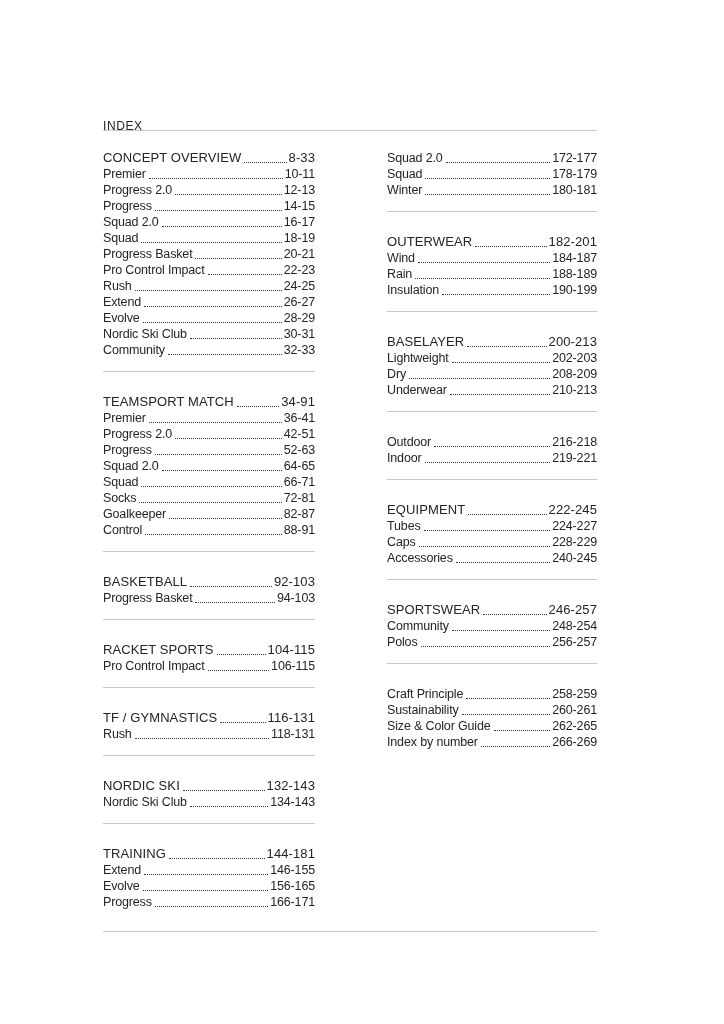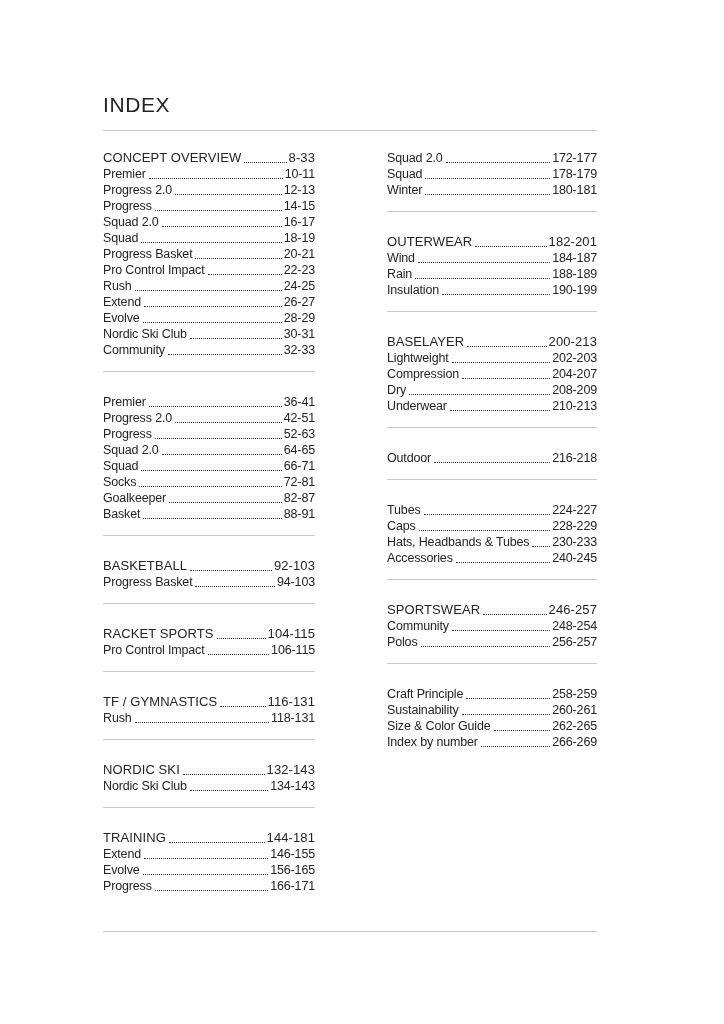--- a/index.html
+++ b/index.html
@@ -11,23 +11,23 @@
   html,body{margin:0;padding:0;background:#fff;}
   .page{
     position:relative;
     width:724px;height:1024px;
     background:var(--bg);
     font-family:"Liberation Sans","DejaVu Sans",sans-serif;
     color:var(--text);
     overflow:hidden;
   }
   .title{
-    position:absolute;left:103px;top:97px;
+    position:absolute;left:103px;top:118px;
     margin:0;
-    font-size:21px;line-height:16px;font-weight:400;
+    font-size:12px;line-height:16px;font-weight:400;
     letter-spacing:0.6px;
   }
   .rule{
     position:absolute;left:103px;width:494px;height:1px;
     background:var(--rule);
   }
   .rule.top{top:130px;}
   .rule.bottom{top:931px;}
   .content{
     position:absolute;left:103px;top:150px;width:494px;
@@ -126,20 +126,25 @@
             <span class="pages">30-31</span>
           </div>
           <div class="row entry">
             <span class="label">Community</span>
             <span class="leader"></span>
             <span class="pages">32-33</span>
           </div>
         </div>
         <div class="divider"></div>
         <div class="section">
+          <div class="row header">
+            <span class="label">TEAMSPORT MATCH</span>
+            <span class="leader"></span>
+            <span class="pages">34-91</span>
+          </div>
           <div class="row entry">
             <span class="label">Premier</span>
             <span class="leader"></span>
             <span class="pages">36-41</span>
           </div>
           <div class="row entry">
             <span class="label">Progress 2.0</span>
             <span class="leader"></span>
             <span class="pages">42-51</span>
           </div>
@@ -162,21 +167,21 @@
             <span class="label">Socks</span>
             <span class="leader"></span>
             <span class="pages">72-81</span>
           </div>
           <div class="row entry">
             <span class="label">Goalkeeper</span>
             <span class="leader"></span>
             <span class="pages">82-87</span>
           </div>
           <div class="row entry">
-            <span class="label">Basket</span>
+            <span class="label">Control</span>
             <span class="leader"></span>
             <span class="pages">88-91</span>
           </div>
         </div>
         <div class="divider"></div>
         <div class="section">
           <div class="row header">
             <span class="label">BASKETBALL</span>
             <span class="leader"></span>
             <span class="pages">92-103</span>
@@ -297,59 +302,59 @@
             <span class="label">BASELAYER</span>
             <span class="leader"></span>
             <span class="pages">200-213</span>
           </div>
           <div class="row entry">
             <span class="label">Lightweight</span>
             <span class="leader"></span>
             <span class="pages">202-203</span>
           </div>
           <div class="row entry">
-            <span class="label">Compression</span>
-            <span class="leader"></span>
-            <span class="pages">204-207</span>
-          </div>
-          <div class="row entry">
             <span class="label">Dry</span>
             <span class="leader"></span>
             <span class="pages">208-209</span>
           </div>
           <div class="row entry">
             <span class="label">Underwear</span>
             <span class="leader"></span>
             <span class="pages">210-213</span>
           </div>
         </div>
         <div class="divider"></div>
         <div class="section">
           <div class="row entry">
             <span class="label">Outdoor</span>
             <span class="leader"></span>
             <span class="pages">216-218</span>
           </div>
-        </div>
-        <div class="divider"></div>
-        <div class="section">
+          <div class="row entry">
+            <span class="label">Indoor</span>
+            <span class="leader"></span>
+            <span class="pages">219-221</span>
+          </div>
+        </div>
+        <div class="divider"></div>
+        <div class="section">
+          <div class="row header">
+            <span class="label">EQUIPMENT</span>
+            <span class="leader"></span>
+            <span class="pages">222-245</span>
+          </div>
           <div class="row entry">
             <span class="label">Tubes</span>
             <span class="leader"></span>
             <span class="pages">224-227</span>
           </div>
           <div class="row entry">
             <span class="label">Caps</span>
             <span class="leader"></span>
             <span class="pages">228-229</span>
-          </div>
-          <div class="row entry">
-            <span class="label">Hats, Headbands &amp; Tubes</span>
-            <span class="leader"></span>
-            <span class="pages">230-233</span>
           </div>
           <div class="row entry">
             <span class="label">Accessories</span>
             <span class="leader"></span>
             <span class="pages">240-245</span>
           </div>
         </div>
         <div class="divider"></div>
         <div class="section">
           <div class="row header">

